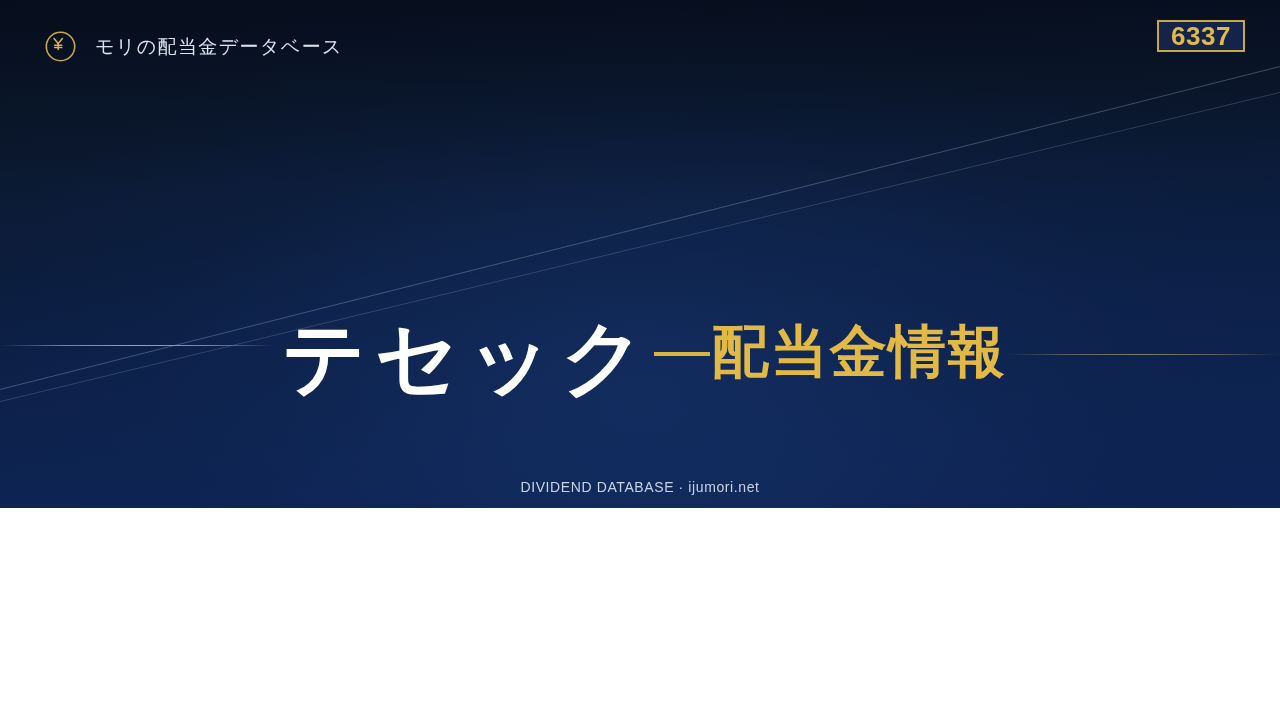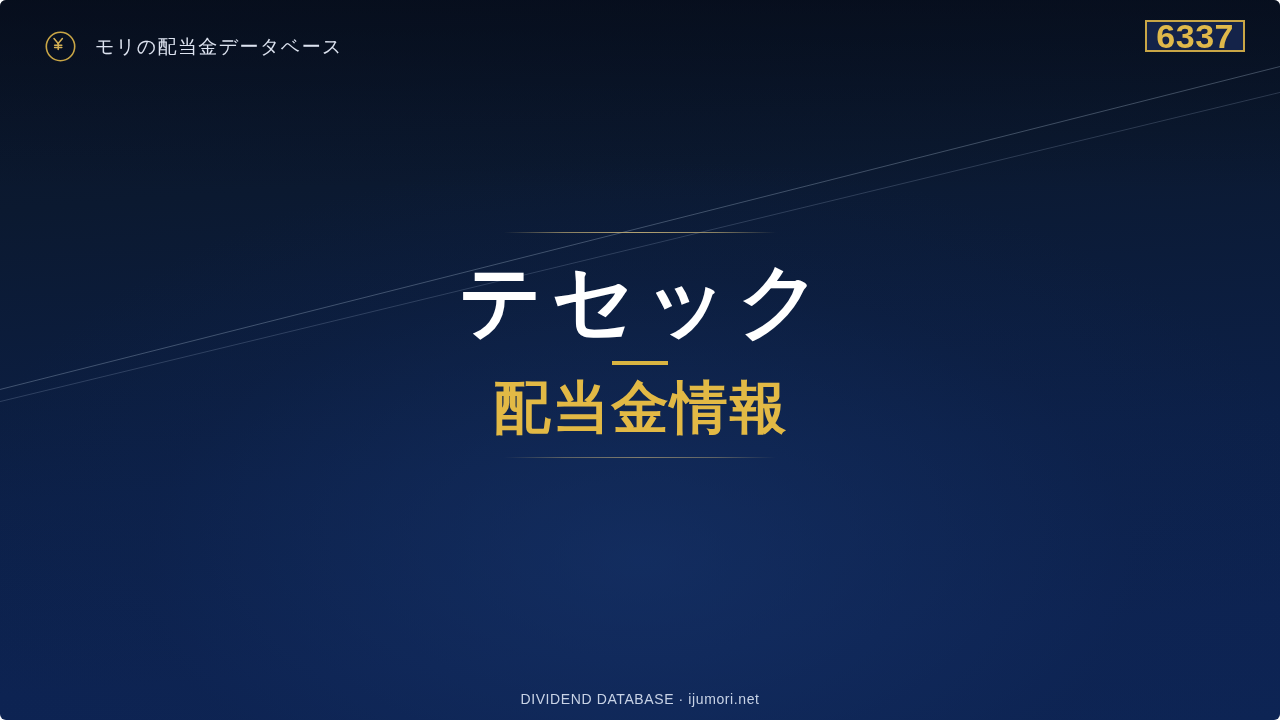--- a/index.html
+++ b/index.html
@@ -5,26 +5,25 @@
   * { margin:0; padding:0; box-sizing:border-box; }
 
   html, body {
     width:1280px; height:720px;
     overflow:hidden;
     font-family:"Liberation Sans","DejaVu Sans",sans-serif;
   }
 
   #slide {
     position:relative;
-    width:1280px; height:720px;
+    width:1280px; height:508px;
     background:
       radial-gradient(ellipse 900px 520px at 50% 78%, rgba(24,54,110,0.55) 0%, rgba(16,38,82,0.18) 55%, rgba(0,0,0,0) 78%),
       linear-gradient(176deg, #0a1427 0%, #0b1930 26%, #0c2048 62%, #0d2352 86%, #0d2454 100%);
     overflow:hidden;
-    border-radius:6px;
   }
 
   
   #slide::before {
     content:"";
     position:absolute; left:0; top:0; width:100%; height:190px;
     background:linear-gradient(180deg, rgba(4,9,20,0.55) 0%, rgba(4,9,20,0.18) 60%, rgba(4,9,20,0) 100%);
     pointer-events:none;
   }
 
@@ -59,35 +58,35 @@
 
   .code-badge {
     position:absolute; right:35px; top:20px;
     min-width:88px; height:32px;
     border:2px solid #c9a646;
     background:rgba(22,39,80,0.85);
     display:flex; align-items:center; justify-content:center;
     padding:0 9px;
   }
   .code-badge-text {
-    font-size:34px; font-weight:bold;
+    font-size:26px; font-weight:bold;
     color:#e0b94a;
     letter-spacing:0.5px;
     line-height:1;
   }
 
   
   .center {
     position:absolute; left:0; top:0;
     width:1280px; height:720px;
     display:flex; flex-direction:column;
     align-items:center; justify-content:center;
   }
   .center-inner {
-    display:flex; flex-direction:column; align-items:center;
+    display:flex; flex-direction:row; align-items:center;
     transform:translateY(-15px);
   }
 
   .rule-top {
     width:272px; height:1px;
     background:linear-gradient(90deg, rgba(160,150,110,0) 0%, rgba(176,160,112,0.75) 22%, rgba(196,176,120,0.9) 50%, rgba(176,160,112,0.75) 78%, rgba(160,150,110,0) 100%);
   }
 
   .company-name {
     margin-top:26px;

